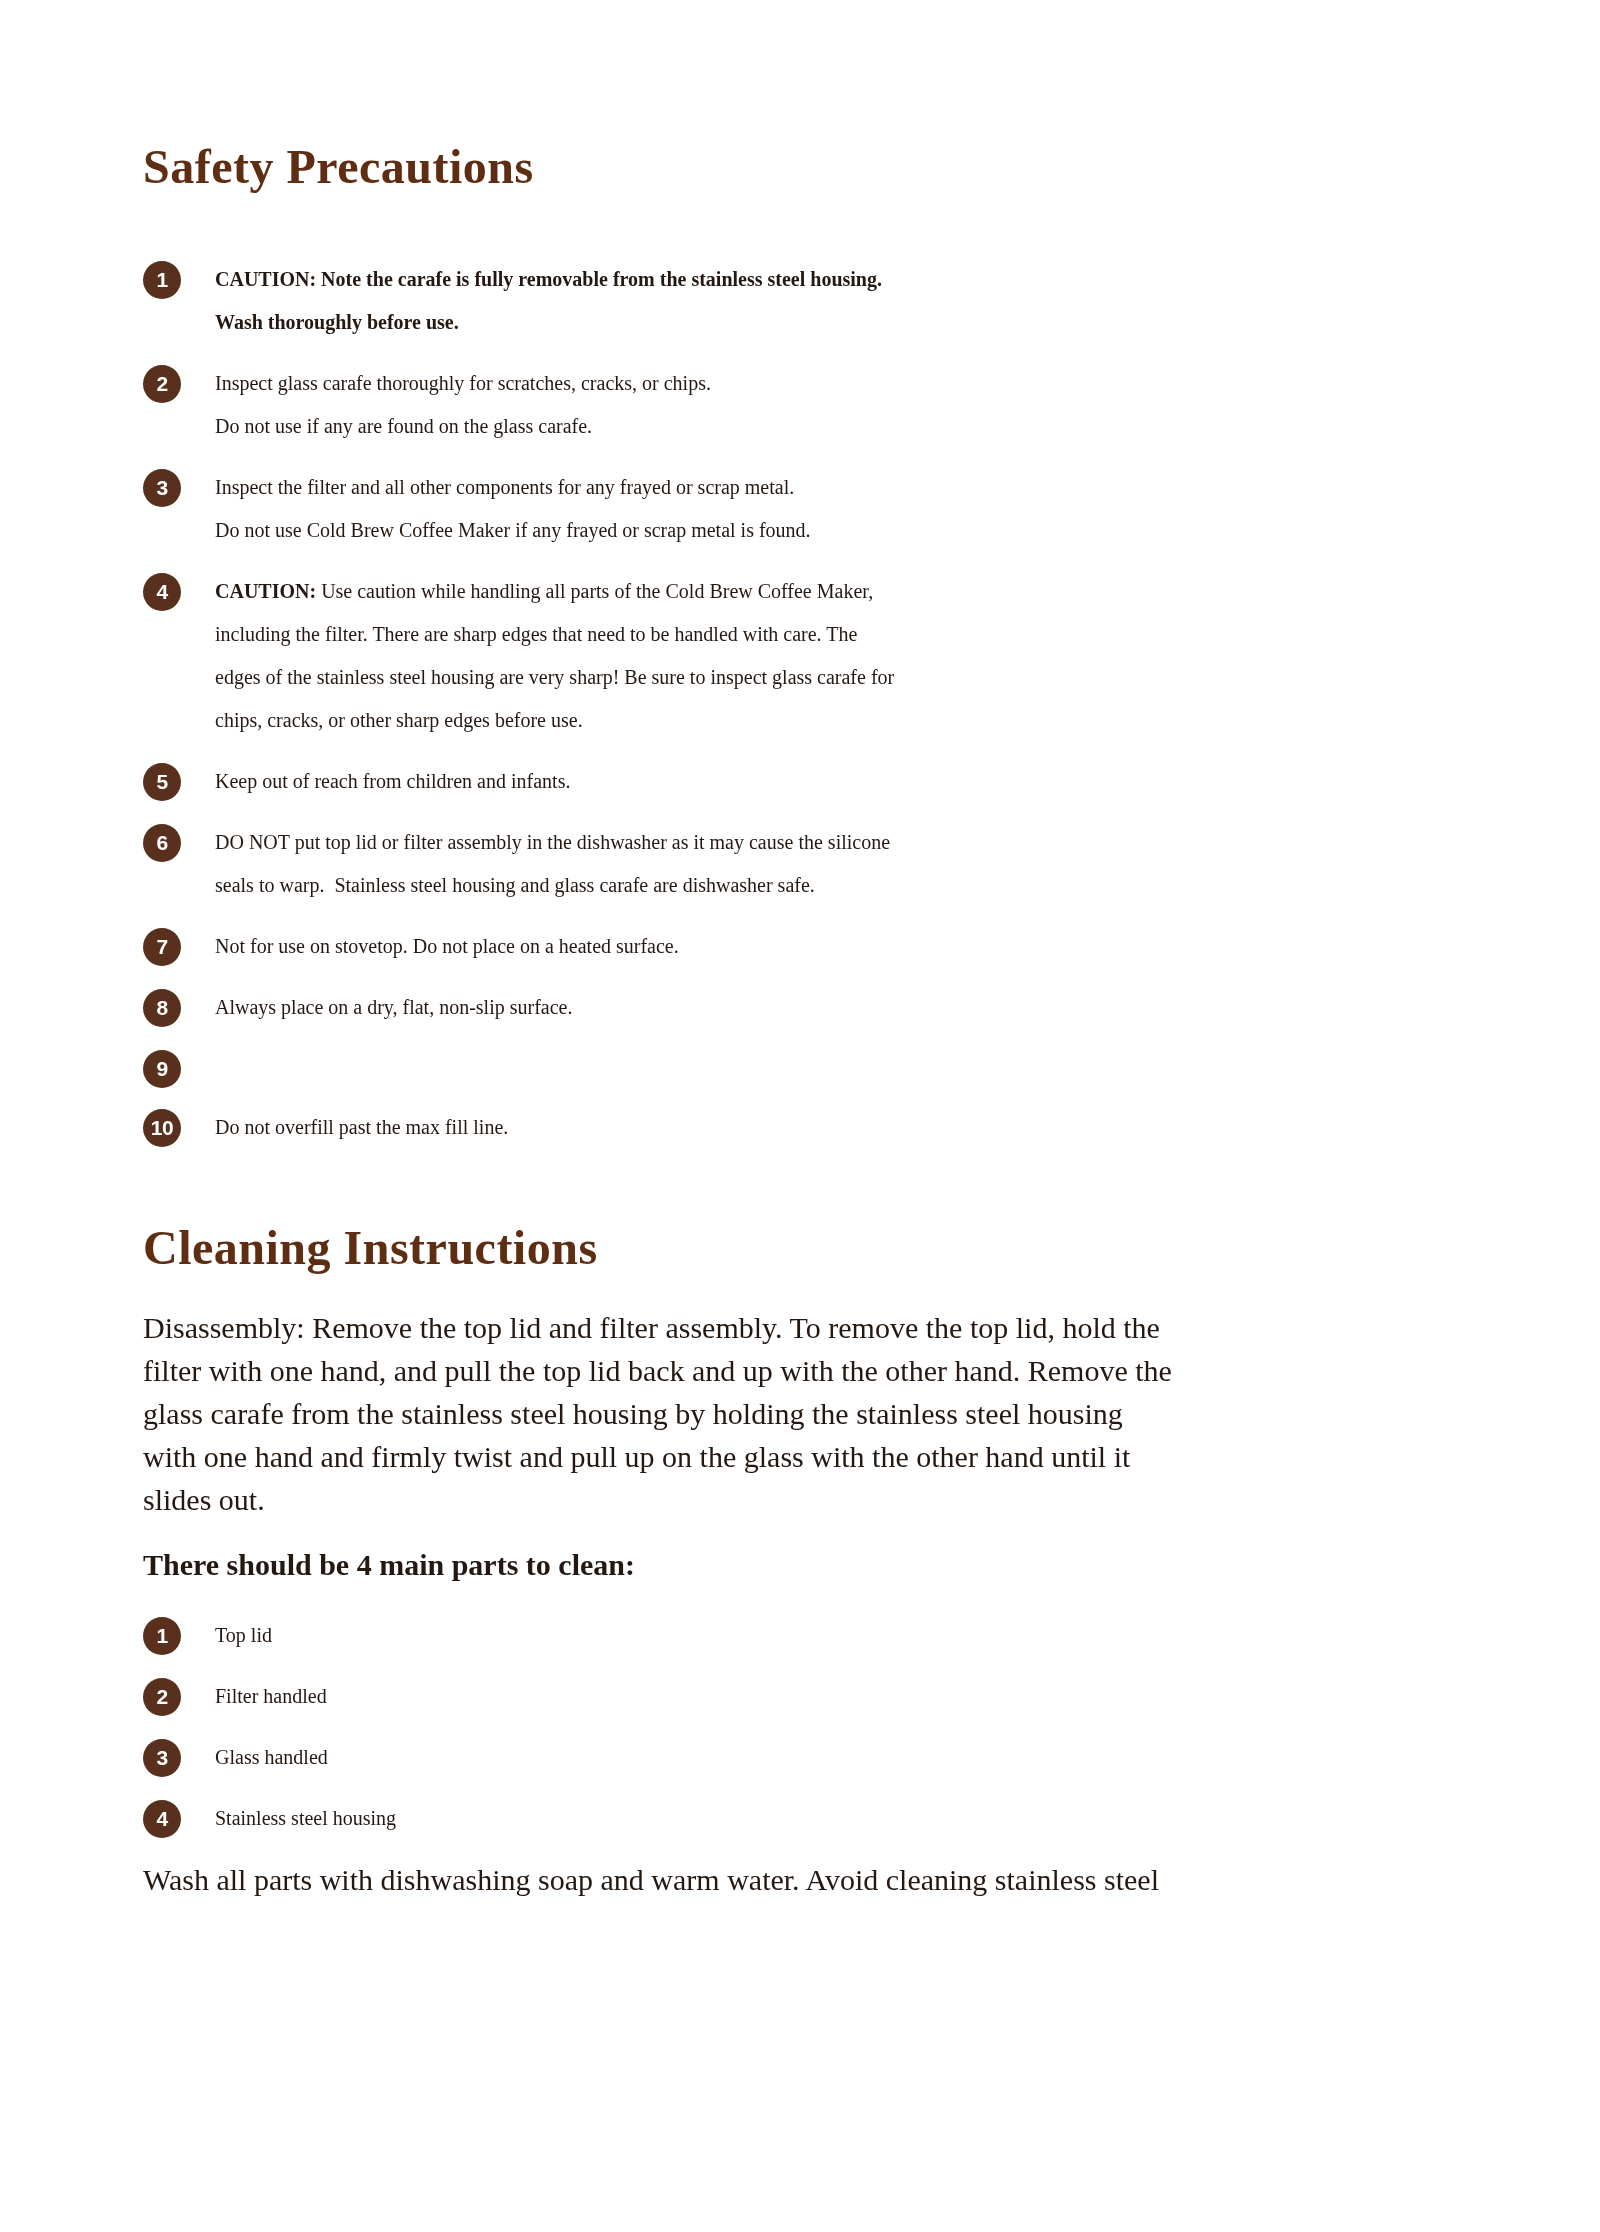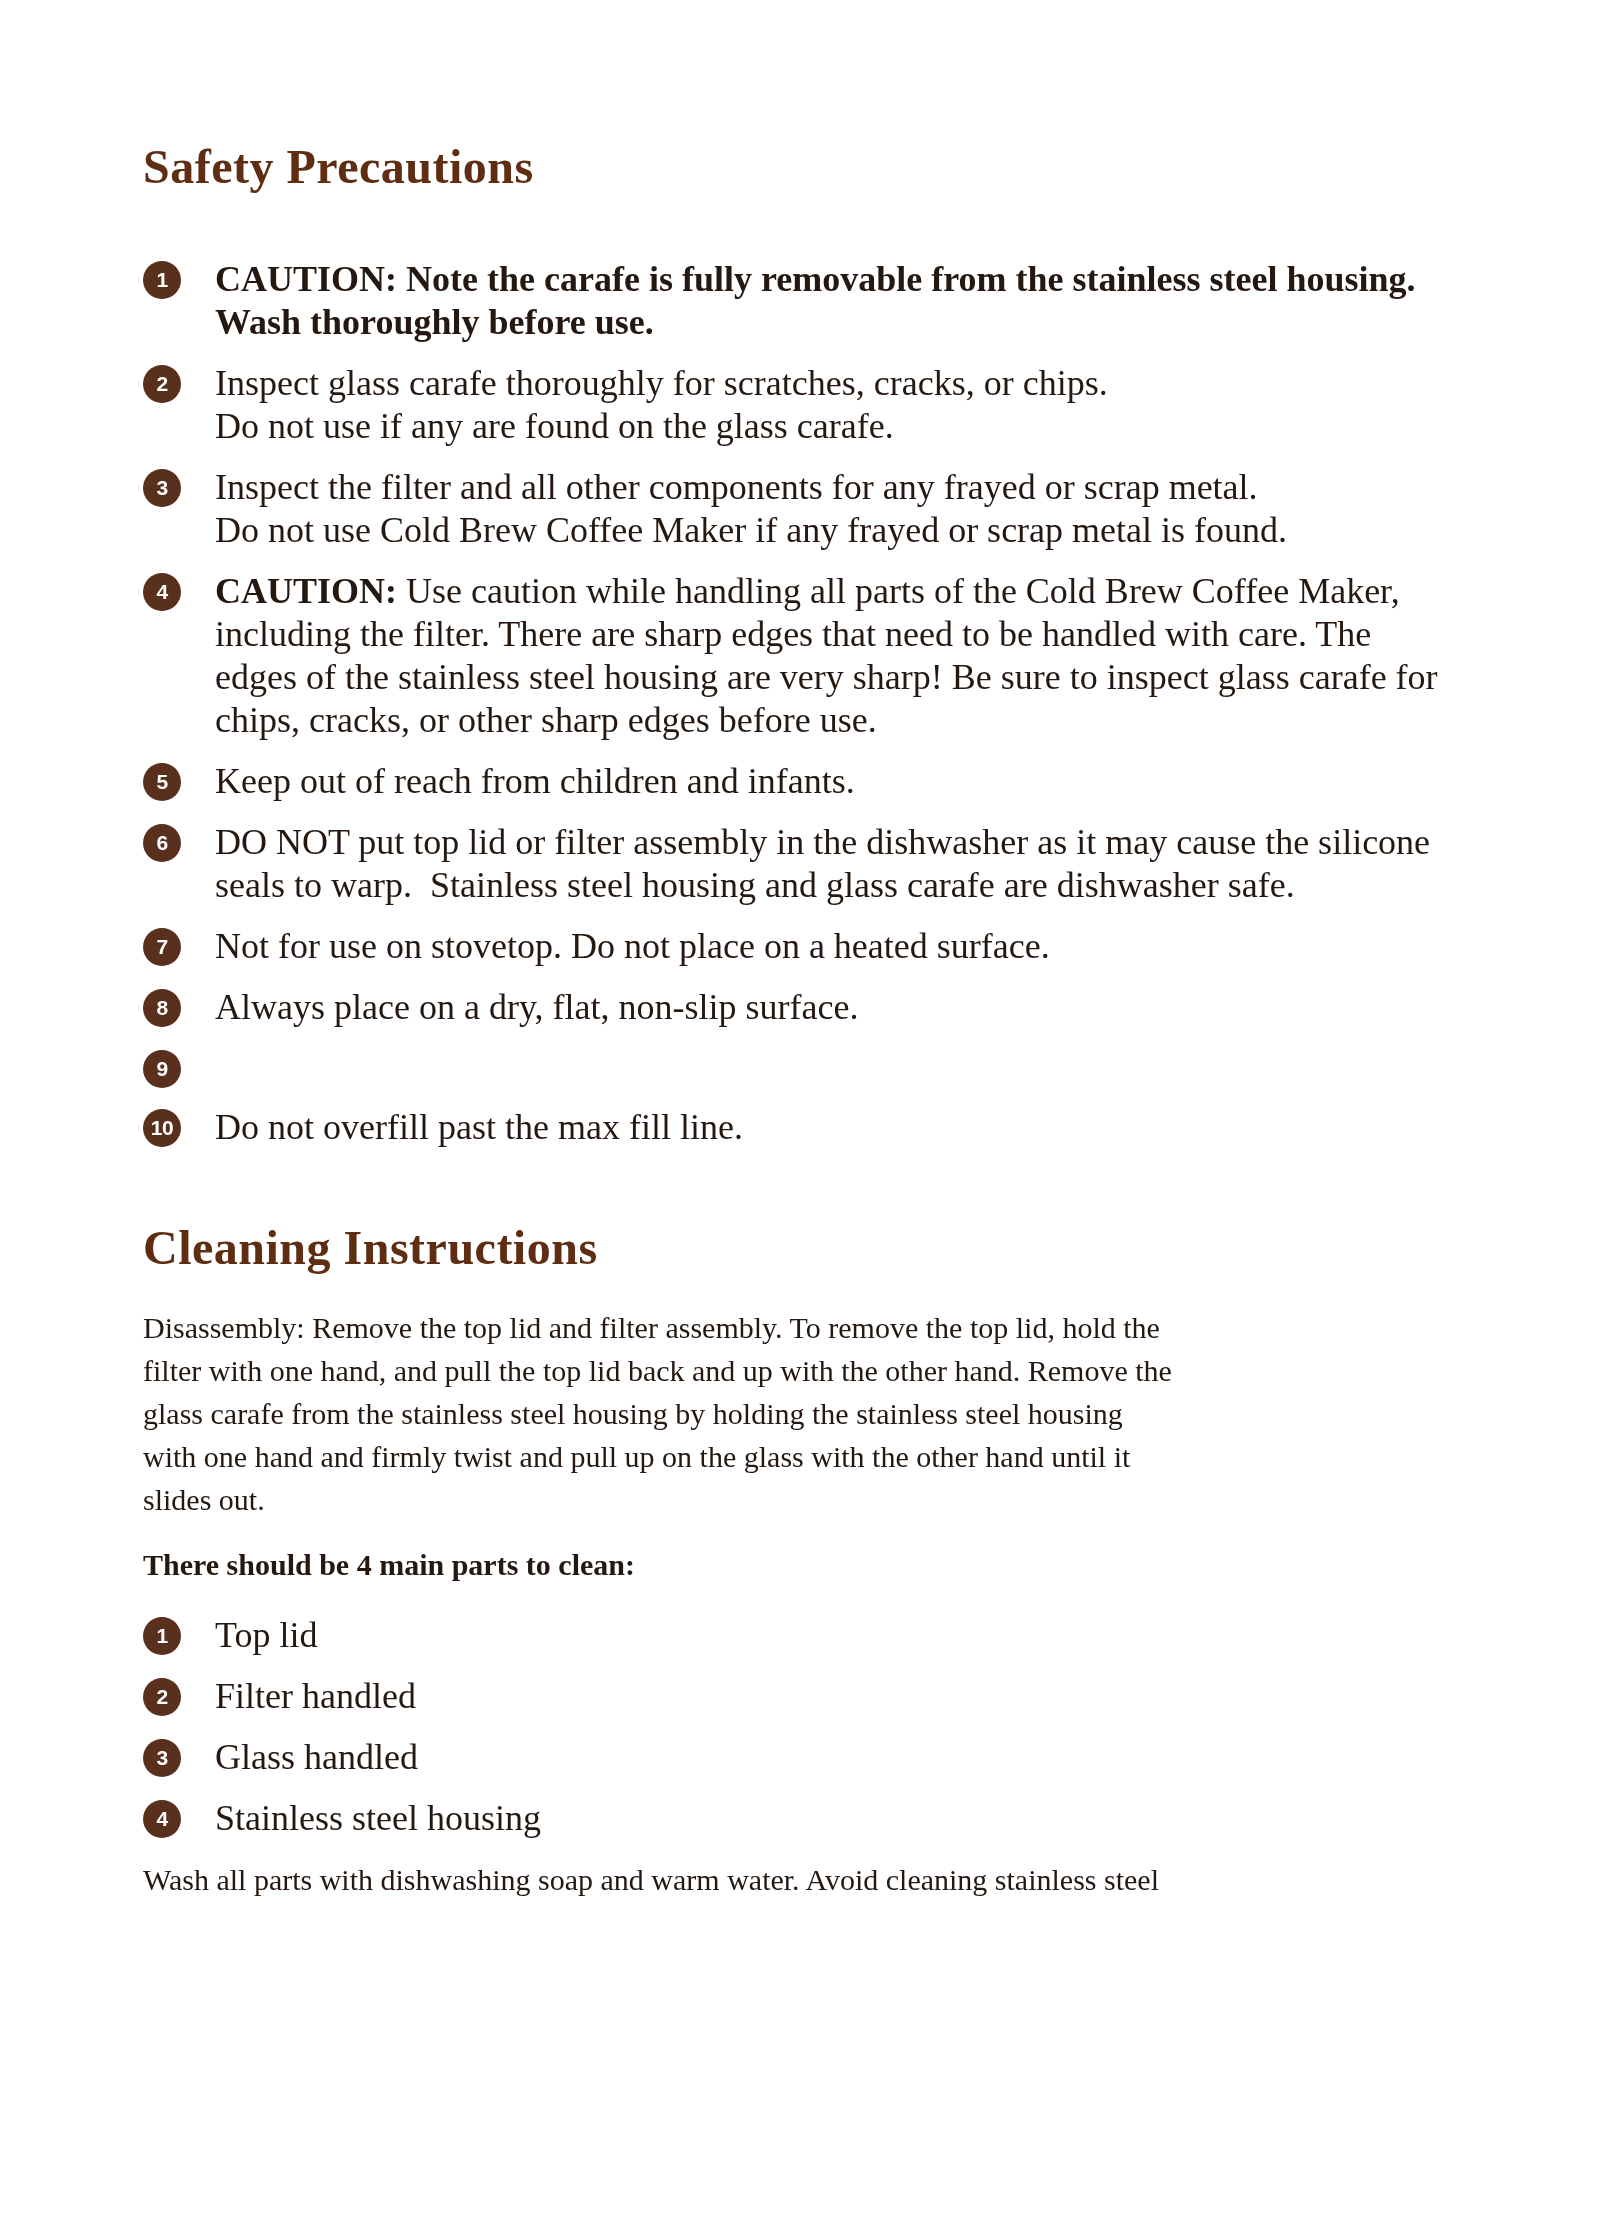--- a/index.html
+++ b/index.html
@@ -43,21 +43,21 @@
     color: #ffffff;
     font-family: "Liberation Sans", sans-serif;
     font-weight: 700;
     font-size: 21px;
     line-height: 38px;
     text-align: center;
     letter-spacing: -0.5px;
     margin: 3px 34px 0 0;
   }
   .li-text {
-    font-size: 36px;
+    font-size: 20px;
     line-height: 43px;
     white-space: pre-wrap;
     color: #241811;
   }
   .li-text b { font-weight: 700; }
   p.body-para {
     font-size: 30px;
     line-height: 43px;
     white-space: pre-wrap;
     color: #241811;

